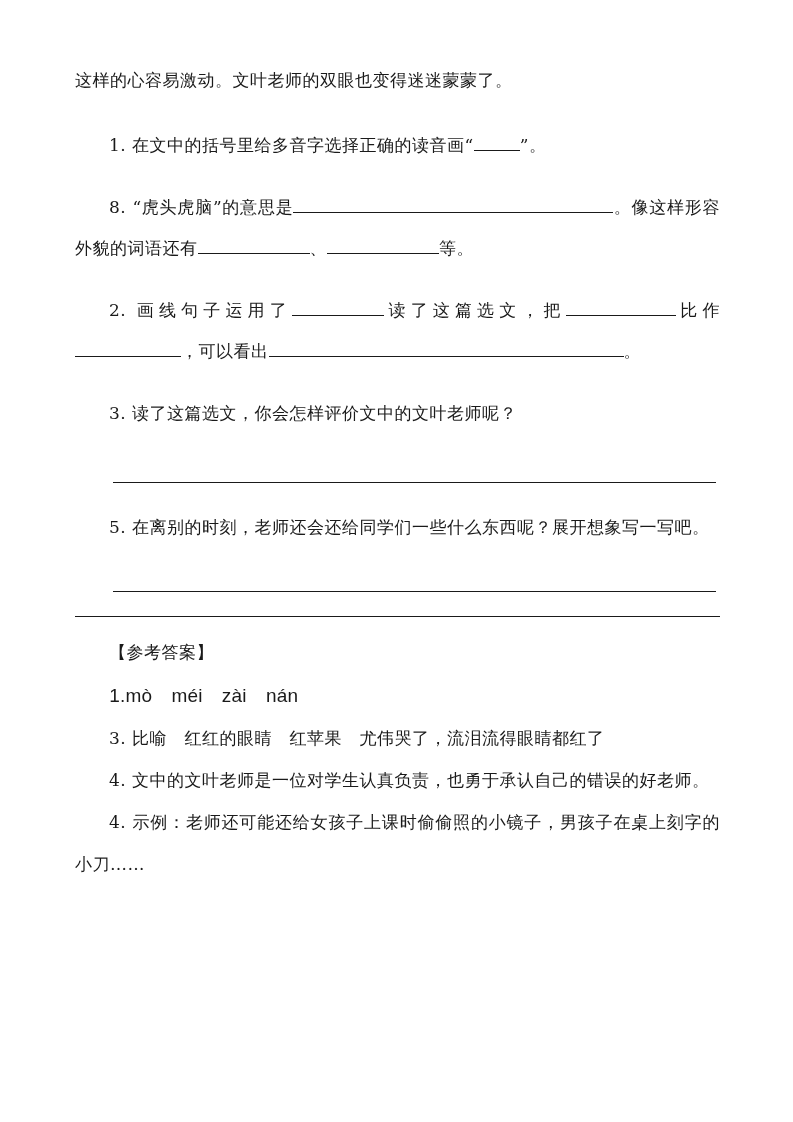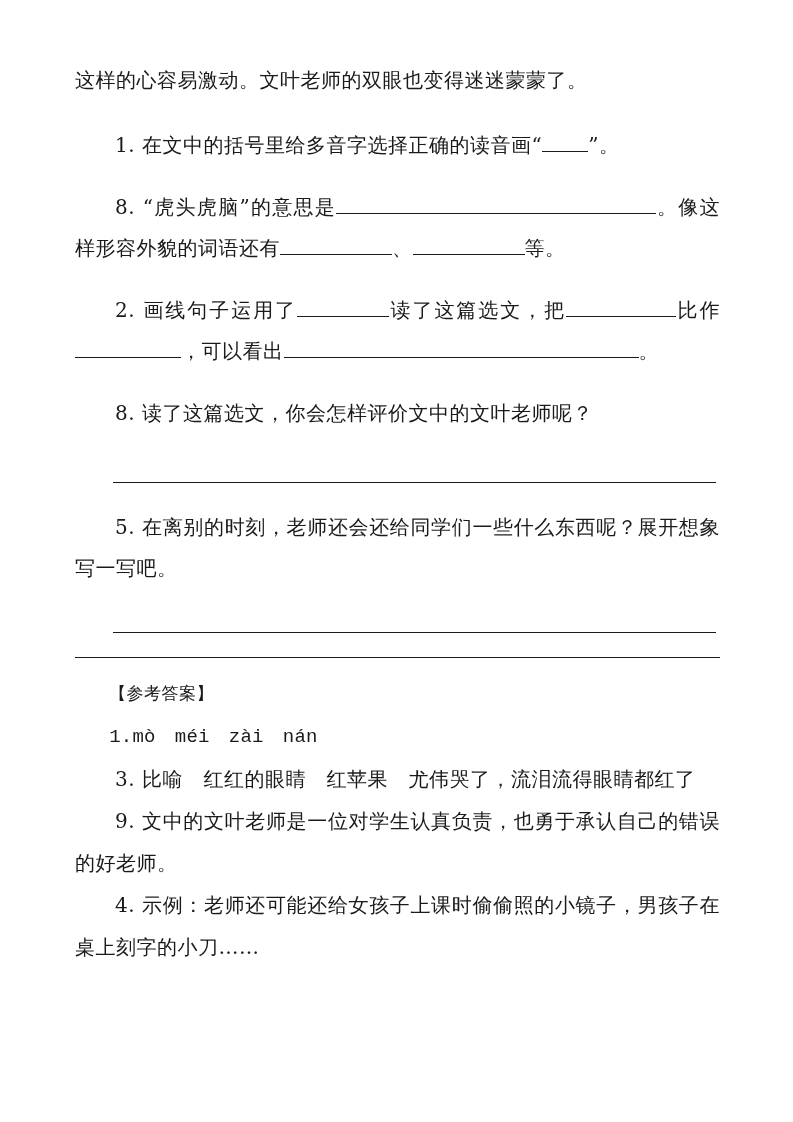--- a/index.html
+++ b/index.html
@@ -12,21 +12,21 @@
     overflow: hidden;
   }
   .page {
     box-sizing: border-box;
     width: 793px;
     height: 1122px;
     padding: 60px 73px 40px 75px;
   }
   p { margin: 0; }
   .para {
-    font-size: 20px;
+    font-size: 17px;
     line-height: 41px;
     text-align: justify;
     letter-spacing: 0.5px;
   }
   .intro {
     margin-bottom: 24px;
   }
   .q {
     text-indent: 2em;
     margin-bottom: 21px;
@@ -64,50 +64,50 @@
   .ans-heading {
     text-indent: 2em;
     font-size: 17px;
     line-height: 42px;
     font-family: Liberation Mono, monospace;
   }
   .ans {
     text-indent: 2em;
   }
   .pinyin {
-    font-family: Liberation Mono, monospace;
+    font-family: Liberation Sans, sans-serif;
     font-size: 19px;
     text-indent: 1.8em;
     letter-spacing: 0.2px;
   }
 </style>
 </head>
 <body>
 
 <div class="page">
 
   <p class="para intro">这样的心容易激动。文叶老师的双眼也变得迷迷蒙蒙了。</p>
 
   <p class="para q"><span>1. 在文中的括号里给多音字选择正确的读音画“</span><span class="blank b46"></span><span>”。</span></p>
 
   <p class="para q"><span>8. “虎头虎脑”的意思是</span><span class="blank b320"></span><span>。像这样形容外貌的词语还有</span><span class="blank b112"></span><span>、</span><span class="blank b112"></span><span>等。</span></p>
 
   <p class="para q"><span>2. 画线句子运用了</span><span class="blank b92"></span><span>读了这篇选文，把</span><span class="blank b110"></span><span>比作</span><span class="blank b106"></span><span>，可以看出</span><span class="blank b390"></span><span>。</span></p>
 
-  <p class="para q"><span>8. 读了这篇选文，你会怎样评价文中的文叶老师呢？</span></p>
+  <p class="para q"><span>3. 读了这篇选文，你会怎样评价文中的文叶老师呢？</span></p>
 
   <div class="answer-line"></div>
 
   <p class="para q"><span>5. 在离别的时刻，老师还会还给同学们一些什么东西呢？展开想象写一写吧。</span></p>
 
   <div class="answer-line second"></div>
 
   <hr class="divider">
 
   <div class="ans-section">
     <p class="para ans-heading">【参考答案】</p>
     <p class="para pinyin">1.mò　méi　zài　nán</p>
     <p class="para ans">3. 比喻　红红的眼睛　红苹果　尤伟哭了，流泪流得眼睛都红了</p>
-    <p class="para ans">9. 文中的文叶老师是一位对学生认真负责，也勇于承认自己的错误的好老师。</p>
+    <p class="para ans">4. 文中的文叶老师是一位对学生认真负责，也勇于承认自己的错误的好老师。</p>
     <p class="para ans">4. 示例：老师还可能还给女孩子上课时偷偷照的小镜子，男孩子在桌上刻字的小刀……</p>
   </div>
 
 </div>
 
 </body></html>

